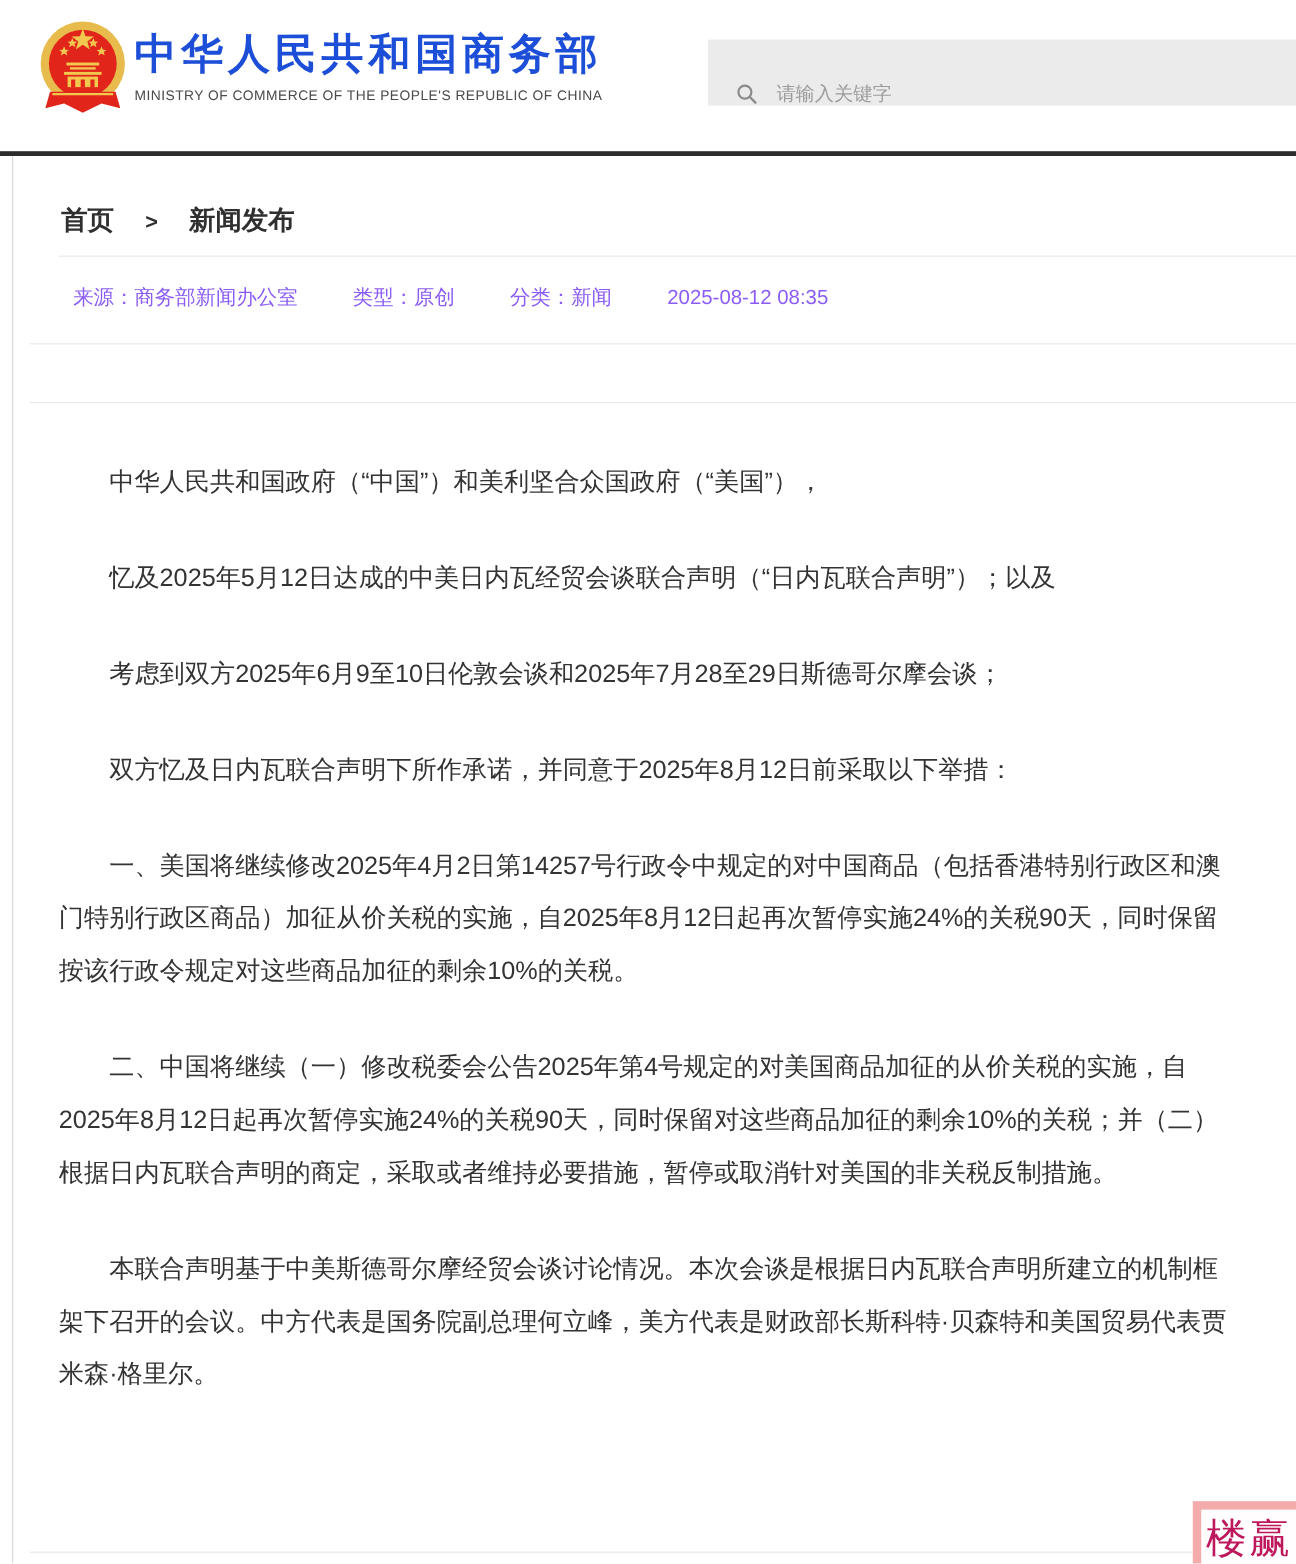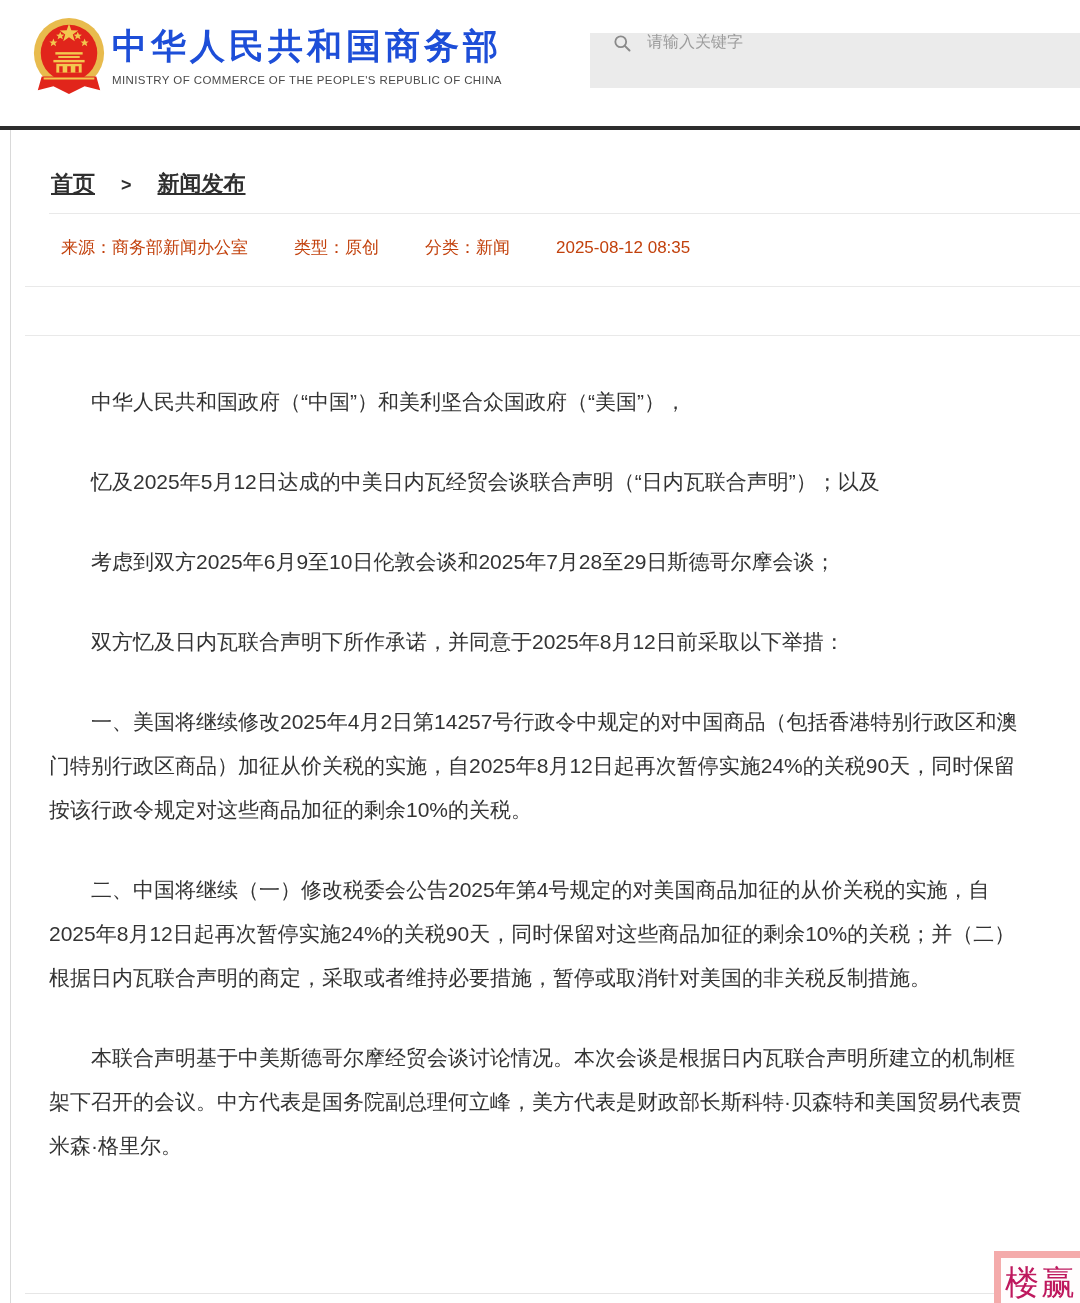--- a/index.html
+++ b/index.html
@@ -13,47 +13,47 @@
 
   
   .header { position:absolute; top:0; left:0; width:1080px; height:126px; background:#fff; }
   .emblem { position:absolute; left:30px; top:11px; width:78px; height:92px; }
   .brand { position:absolute; left:112px; top:26px; }
   .brand-cn { font-size:35px; font-weight:bold; color:#1d4ed8; letter-spacing:4px; line-height:40px; white-space:nowrap; }
   .brand-en { font-size:11.5px; color:#4a4a4a; letter-spacing:0.4px; margin-top:8px; white-space:nowrap; }
 
   .searchbar {
     position:absolute; left:590px; top:33px; width:490px; height:55px;
-    background:#ebebeb; display:flex; align-items:flex-start;
+    background:#ebebeb; display:flex; align-items:flex-end;
   }
   .search-icon { margin-left:22px; width:20px; height:20px; flex:0 0 auto; cursor:pointer; }
   .search-input {
     margin-left:15px; flex:1; border:none; outline:none; background:transparent;
     font-size:16px; color:#555; font-family:inherit;
   }
   .search-input::placeholder { color:#9c9c9c; opacity:1; }
 
   .topbar { position:absolute; top:126px; left:0; width:1080px; height:4px; background:#2d2d2d; }
 
   
   .content {
     position:absolute; top:130px; left:10px; width:1070px; height:1173px;
     background:#fff; border-left:1px solid #d9d9d9; overflow:hidden;
   }
 
-  .breadcrumb { padding:40px 0 0 40px; font-size:22px; font-weight:bold; color:#2f2f2f; line-height:27px;text-decoration:underline; }
+  .breadcrumb { padding:40px 0 0 40px; font-size:22px; font-weight:bold; color:#2f2f2f; line-height:27px; }
   .breadcrumb a { color:#2f2f2f; text-decoration:none; cursor:pointer; }
   .crumb-sep { display:inline-block; margin:0 26px; font-size:18px; font-weight:bold; color:#2f2f2f; }
 
   .divider { height:1px; background:#e9e9e9; }
   .divider-1 { margin:14px 0 0 38px; }
   .divider-2 { margin:28px 0 0 14px; }
   .divider-3 { margin:48px 0 0 14px; }
 
-  .meta-row { display:flex; align-items:center; margin:24px 0 0 50px; font-size:17px; color:#c2410c; line-height:20px; white-space:nowrap; }
+  .meta-row { display:flex; align-items:center; margin:24px 0 0 50px; font-size:17px; color:#8b5cf6; line-height:20px; white-space:nowrap; }
   .meta-item { margin-right:46px; }
 
   .article-title {
     margin:48px 0 0 40px; font-size:40px; line-height:40px;
     font-weight:bold; color:#2e2e2e; letter-spacing:1px;
   }
 
   .article-body { margin:44px 45px 0 38px; font-size:21px; line-height:44px; color:#333; }
   .article-body p { text-indent:2em; margin:0 0 36px 0; }
 

